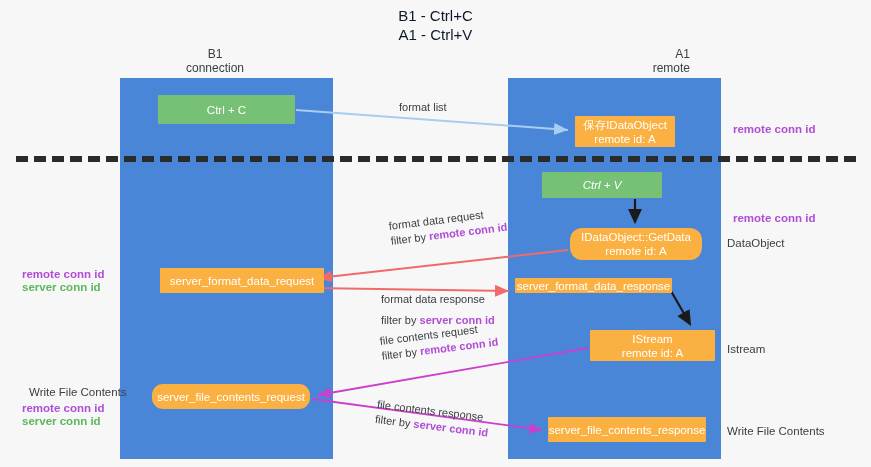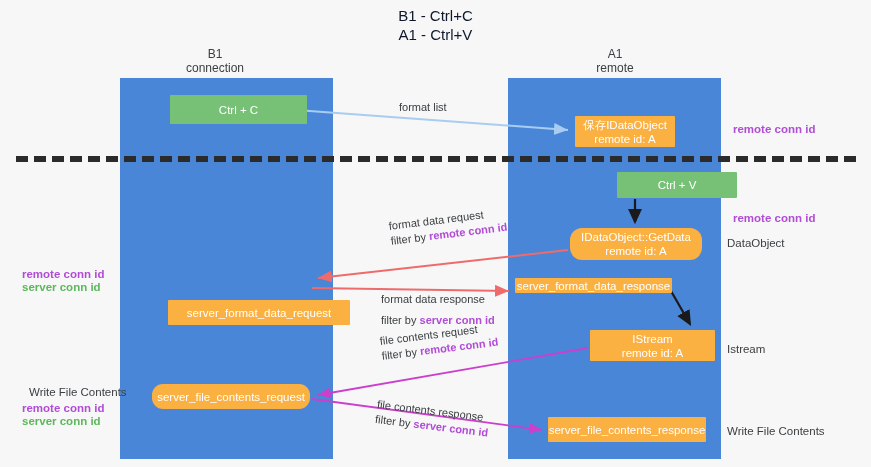--- a/index.html
+++ b/index.html
@@ -17,49 +17,49 @@
   #main-title{
     left:0;top:6px;width:871px;text-align:center;
     font-size:15px;color:#0f172a;line-height:19px;
     white-space:pre-line;
   }
   .lane-title{
     text-align:center;font-size:12px;color:#3c4043;line-height:14px;
     white-space:pre-line;
   }
   #lane-title-b1{left:140px;top:47px;width:150px;}
-  #lane-title-a1{left:540px;top:47px;width:150px;}
+  #lane-title-a1{left:540px;top:47px;width:150px;text-align:right;}
 
   
   .lane{background:#4a86d8;}
   #lane-b1{left:120px;top:78px;width:213px;height:381px;}
   #lane-a1{left:508px;top:78px;width:213px;height:381px;}
 
   
   #divider{
     left:16px;top:156px;width:840px;height:0;
     border-top:6px dashed #2b2b2b;
   }
 
   
   .box{
     box-sizing:border-box;
     display:flex;align-items:center;justify-content:center;
     text-align:center;color:#ffffff;font-size:11.5px;line-height:14px;
     white-space:pre-line;
     border-radius:1px;
   }
-  .box.green{background:#77c176;margin-left:12px;}
+  .box.green{background:#77c176;}
   .box.orange{background:#fbb042;}
 
   #box-ctrl-c{left:158px;top:95px;width:137px;height:29px;}
   #box-save-idataobject{left:575px;top:116px;width:100px;height:31px;}
-  #box-ctrl-v{left:605px;top:172px;width:120px;height:26px;}
+  #box-ctrl-v{left:542px;top:172px;width:120px;height:26px;font-style:italic;}
   #box-getdata{left:570px;top:228px;width:132px;height:32px;border-radius:12px;}
-  #box-server-format-data-request{left:168px;top:268px;width:182px;height:25px;margin-top:32px;}
+  #box-server-format-data-request{left:160px;top:268px;width:164px;height:25px;}
   #box-server-format-data-response{left:515px;top:278px;width:157px;height:15px;}
   #box-istream{left:590px;top:330px;width:125px;height:31px;}
   #box-server-file-contents-request{left:152px;top:384px;width:158px;height:25px;border-radius:11px;}
   #box-server-file-contents-response{left:548px;top:417px;width:158px;height:25px;}
 
   
   .side-label{font-size:11.5px;color:#3c4043;line-height:14px;}
   .conn-purple{color:#b14cd6;font-weight:bold;}
   .conn-green{color:#5bb85b;font-weight:bold;}
 

